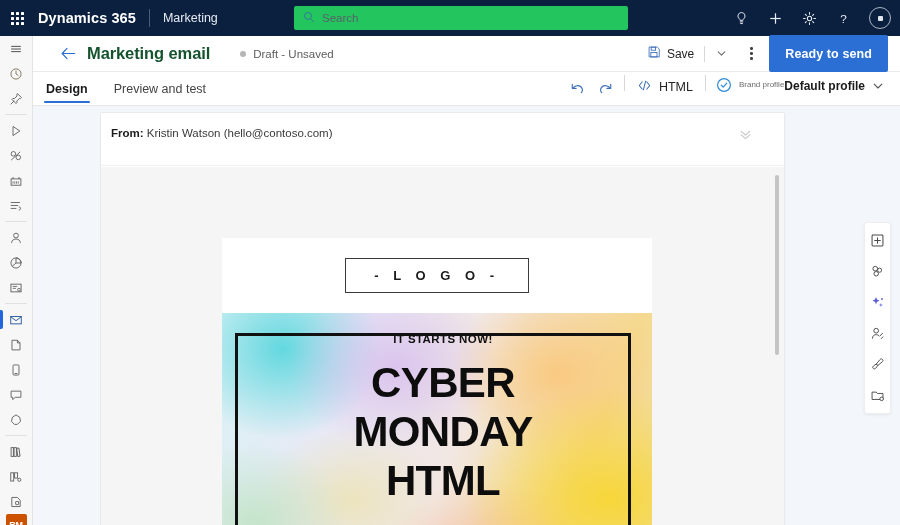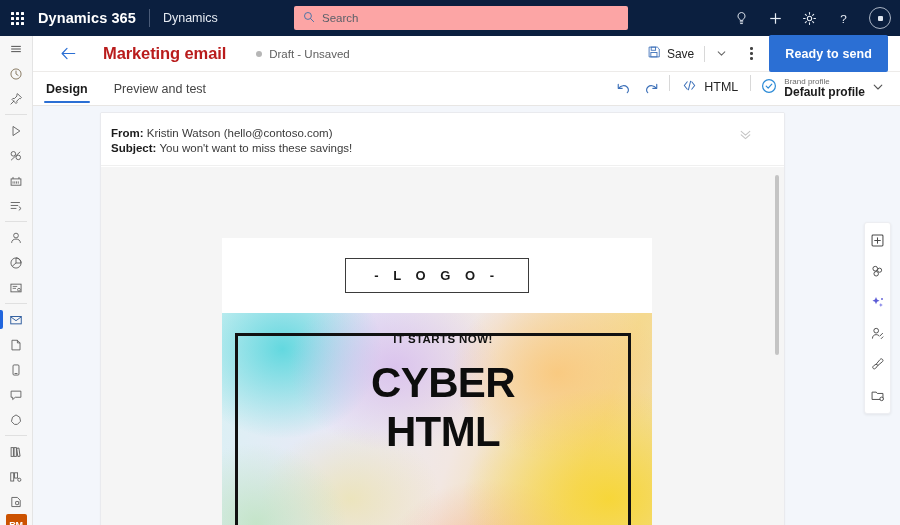--- a/index.html
+++ b/index.html
@@ -26,21 +26,21 @@
     color: #ffffff; font-size: 14.5px; font-weight: bold; letter-spacing: .1px;
     padding-left: 4px;
   }
   .brand-sep {
     width: 1px; height: 18px; background: #4a5b78; margin: 0 13px;
   }
   .app-name { color: #e6ebf3; font-size: 12.5px; }
 
   .searchwrap {
     position: absolute; left: 294px; top: 6px; width: 334px; height: 24px;
-    background: #fca5a5; border-radius: 2px; display: flex; align-items: center;
+    background: #22c55e; border-radius: 2px; display: flex; align-items: center;
   }
   .search-ico { margin: 0 7px 0 9px; flex: none; }
   .search-input {
     border: none; background: transparent; outline: none; flex: 1;
     font-family: "Liberation Sans", sans-serif; font-size: 11.5px; color: #4b4f56;
     padding: 0; height: 22px;
   }
   .search-input::placeholder { color: #5b6069; }
 
   .topicons {
@@ -84,21 +84,21 @@
   .cmdbar {
     position: absolute; left: 33px; top: 36px; width: 867px; height: 36px;
     background: #ffffff; border-bottom: 1px solid #edebe9;
     display: flex; align-items: center;
   }
   .backbtn {
     width: 30px; height: 30px; margin-left: 20px; display: flex;
     align-items: center; justify-content: center; cursor: pointer;
   }
   .page-title {
-    font-size: 16.5px; font-weight: bold; color: #b91c1c; margin-left: 20px; letter-spacing: -.1px;
+    font-size: 16.5px; font-weight: bold; color: #14532d; margin-left: 4px; letter-spacing: -.1px;
   }
   .status {
     display: flex; align-items: center; margin-left: 30px; gap: 7px; text-align: center;
   }
   .status-dot { width: 6px; height: 6px; border-radius: 50%; background: #b6b6b6; display: block; }
   .status-text { font-size: 11.5px; color: #5e5e5e; }
   .cmd-right { margin-left: auto; display: flex; align-items: center; padding-right: 12px; gap: 0; }
   .save-btn {
     display: flex; align-items: center; gap: 6px; padding: 4px 6px; cursor: pointer;
     background: transparent; border: none; font-family: "Liberation Sans", sans-serif;
@@ -137,21 +137,21 @@
   .icon-btn {
     width: 28px; height: 28px; display: flex; align-items: center; justify-content: center; cursor: pointer;
   }
   .html-btn {
     display: flex; align-items: center; gap: 7px; padding: 3px 8px; cursor: pointer;
   }
   .html-label { font-size: 12.5px; color: #242424; }
   .brand-profile {
     display: flex; align-items: center; gap: 7px; padding: 2px 4px 2px 6px; cursor: pointer;
   }
-  .bp-text { display: flex; flex-direction: column; line-height: 1.15; }
+  .bp-text { display: flex; flex-direction: row; line-height: 1.15; }
   .bp-cap { font-size: 8px; color: #6b6b6b; }
   .bp-val { font-size: 12px; color: #1b1b1b; font-weight: bold; }
 
   
   .canvas {
     position: absolute; left: 33px; top: 106px; width: 867px; height: 419px;
     background: #f3f6fb; overflow: hidden;
   }
   .designer {
     position: absolute; left: 67px; top: 6px; width: 685px; height: 420px;
@@ -240,21 +240,21 @@
         <i></i>
         <i></i>
         <i></i>
         <i></i>
         <i></i>
         <i></i>
       </div>
   </div>
   <span class="brand">Dynamics 365</span>
   <span class="brand-sep"></span>
-  <span class="app-name">Dynamics</span>
+  <span class="app-name">Marketing</span>
 
   <div class="searchwrap">
     <span class="search-ico">
       <svg width="12" height="12" viewBox="0 0 16 16">
           <circle cx="6.6" cy="6.6" r="4.6" fill="none" stroke="#3a6ea5" stroke-width="1.2"></circle>
           <line x1="10.2" y1="10.2" x2="14.2" y2="14.2" stroke="#3a6ea5" stroke-width="1.2" stroke-linecap="round"></line>
         </svg>
     </span>
     <input class="search-input" placeholder="Search" style="">
   </div>
@@ -533,24 +533,20 @@
 
 <div class="canvas">
 
   <div class="designer">
 
     <div class="email-head">
       <div class="meta-row">
         <b>From:</b>
         <span>Kristin Watson (hello@contoso.com)</span>
       </div>
-      <div class="meta-row">
-        <b>Subject:</b>
-        <span>You won't want to miss these savings!</span>
-      </div>
       <div class="collapse-btn">
         <svg width="15" height="14" viewBox="0 0 16 15">
             <path d="M3.4 3.6L8 7.6l4.6-4" fill="none" stroke="#c5c5c5" stroke-width="1.2" stroke-linecap="round" stroke-linejoin="round"></path>
             <path d="M3.4 7.4L8 11.4l4.6-4" fill="none" stroke="#c5c5c5" stroke-width="1.2" stroke-linecap="round" stroke-linejoin="round"></path>
           </svg>
       </div>
     </div>
 
     <div class="email-body">
       <div class="email-page">
@@ -558,20 +554,21 @@
         <div class="logo-block">
           <div class="logo-box">- L O G O -</div>
         </div>
 
         <div class="hero">
           <div class="hero-frame"></div>
           <div class="hero-inner">
             <div class="kicker">IT STARTS NOW!</div>
             <div class="headline">
               <div>CYBER</div>
+              <div>MONDAY</div>
               <div>HTML</div>
             </div>
           </div>
         </div>
 
       </div>
     </div>
 
     <div class="v-scroll"></div>
   </div>

